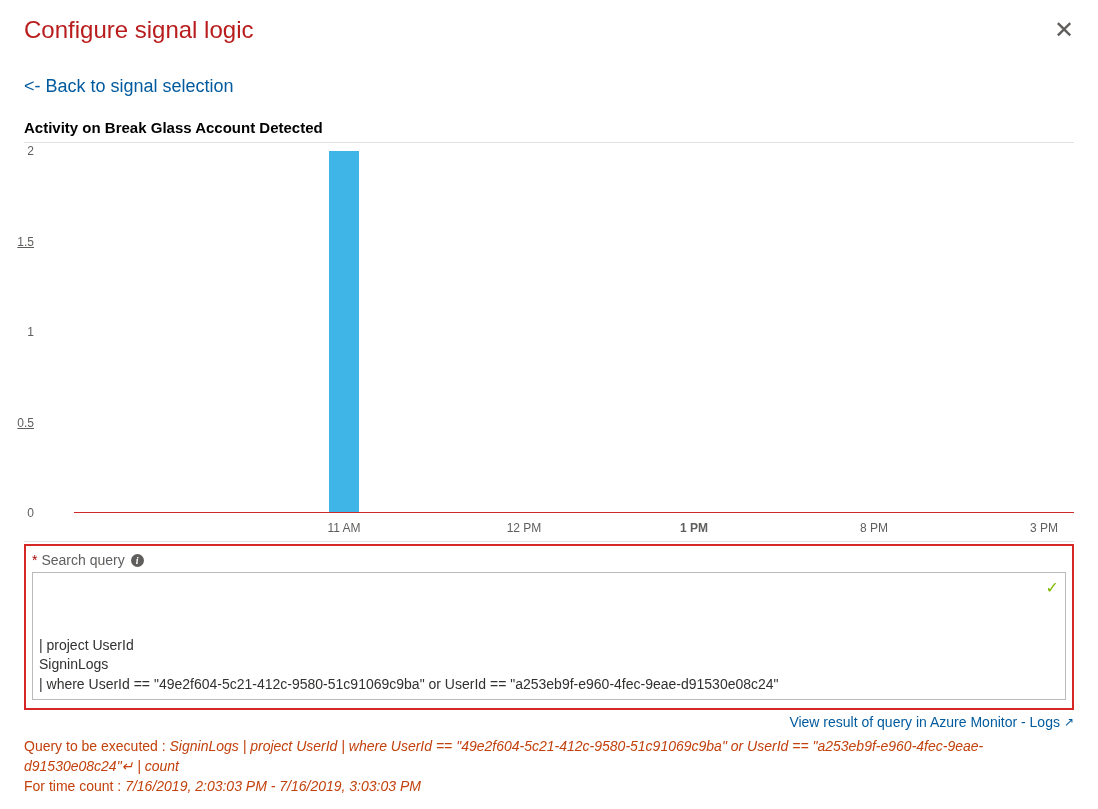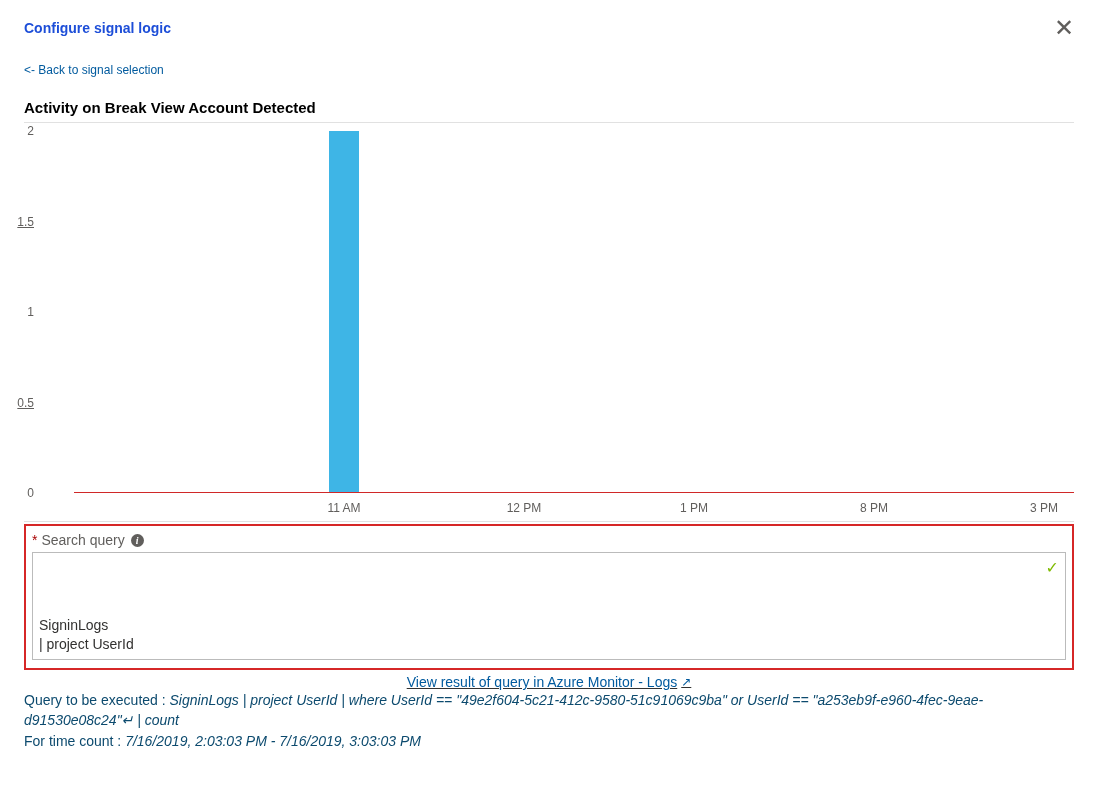--- a/index.html
+++ b/index.html
@@ -10,37 +10,38 @@
       padding: 16px 24px;
       color: #323130;
     }
     .header {
       display: flex;
       justify-content: space-between;
       align-items: center;
       margin-bottom: 20px;
     }
     .header h1 {
-      font-size: 14px;
-      font-weight: 700;
-      color: #1d4ed8;
+      font-size: 24px;
+      font-weight: 400;
+      color: #b91c1c;
     }
     .close-btn {
       font-size: 24px;
       color: #605e5c;
       cursor: pointer;
       font-weight: 300;
       line-height: 1;
     }
     .back-link {
       color: #005a9e;
-      font-size: 12px;
+      font-size: 18px;
       cursor: pointer;
       display: inline-block;
       margin-bottom: 22px;
+      margin-top: 12px;
     }
     .subtitle {
       font-size: 15px;
       font-weight: 600;
       color: #000;
       margin-bottom: 6px;
     }
     .chart-area {
       border-bottom: 1px solid #e1e1e1;
       border-top: 1px solid #e1e1e1;
@@ -121,84 +122,83 @@
       position: relative;
     }
     .check-icon {
       position: absolute;
       right: 6px; top: 4px;
       color: #7fba00;
       font-size: 16px;
     }
     .view-result-row {
       display: flex;
-      justify-content: center;
-      margin-bottom: 0;
-      text-decoration: underline;
+      justify-content: flex-end;
+      margin-bottom: 6px;
     }
     .view-result-link {
       color: #005a9e;
       font-size: 14px;
       cursor: pointer;
       display: inline-flex;
       align-items: center;
       gap: 4px;
     }
     .open-icon { font-size: 12px; }
     .exec-text {
       font-size: 14px;
-      color: #0c4a6e;
+      color: #c2410c;
       line-height: 1.45;
     }
     .exec-text .italic { font-style: italic; }
   </style>
 </head>
 <body>
 
 
 
 <div class="header">
   <h1>Configure signal logic</h1>
   <span class="close-btn">✕</span>
 </div>
 
 <span class="back-link">&lt;- Back to signal selection</span>
 
-<div class="subtitle">Activity on Break View Account Detected</div>
+<div class="subtitle">Activity on Break Glass Account Detected</div>
 
 <div class="chart-area">
   <div class="y-ticks" id="y-ticks">
       <span class="y-tick" style="top: 0%; transform: translateY(-50%);">2</span>
       <span class="y-tick" style="top: 25%; transform: translateY(-50%); text-decoration: underline;">1.5</span>
       <span class="y-tick" style="top: 50%; transform: translateY(-50%);">1</span>
       <span class="y-tick" style="top: 75%; transform: translateY(-50%); text-decoration: underline;">0.5</span>
       <span class="y-tick" style="top: 100%; transform: translateY(-50%);">0</span>
     </div>
   <div class="plot" id="plot">
       <div class="bar" style="left: 27%; height: 100%;"></div>
     </div>
   <div class="baseline"></div>
   <div class="x-ticks" id="x-ticks">
       <span class="x-tick" style="left: 27%;">11 AM</span>
       <span class="x-tick" style="left: 45%;">12 PM</span>
-      <span class="x-tick" style="left: 62%;">1 PM</span>
+      <span class="x-tick" style="left: 62%; font-weight: bold;">1 PM</span>
       <span class="x-tick" style="left: 80%;">8 PM</span>
       <span class="x-tick" style="left: 97%;">3 PM</span>
     </div>
 </div>
 
 <div class="query-section">
   <div class="query-label-row">
     <span class="req-star">*</span>
     <span>Search query</span>
     <span class="info-icon">i</span>
   </div>
   <div class="query-box" id="query-box">
     <span class="check-icon">✓</span>
-  <div>SigninLogs</div><div>| project UserId</div></div>
+  <div>| project UserId</div><div>SigninLogs</div><div>| where UserId == "49e2f604-5c21-412c-9580-51c91069c9ba" or UserId == "a253eb9f-e960-4fec-9eae-d91530e08c24"</div></div>
 </div>
 
 <div class="view-result-row">
   <span class="view-result-link">
     <span>View result of query in Azure Monitor - Logs</span>
     <span class="open-icon">↗</span>
   </span>
 </div>
 
 <div class="exec-text">

